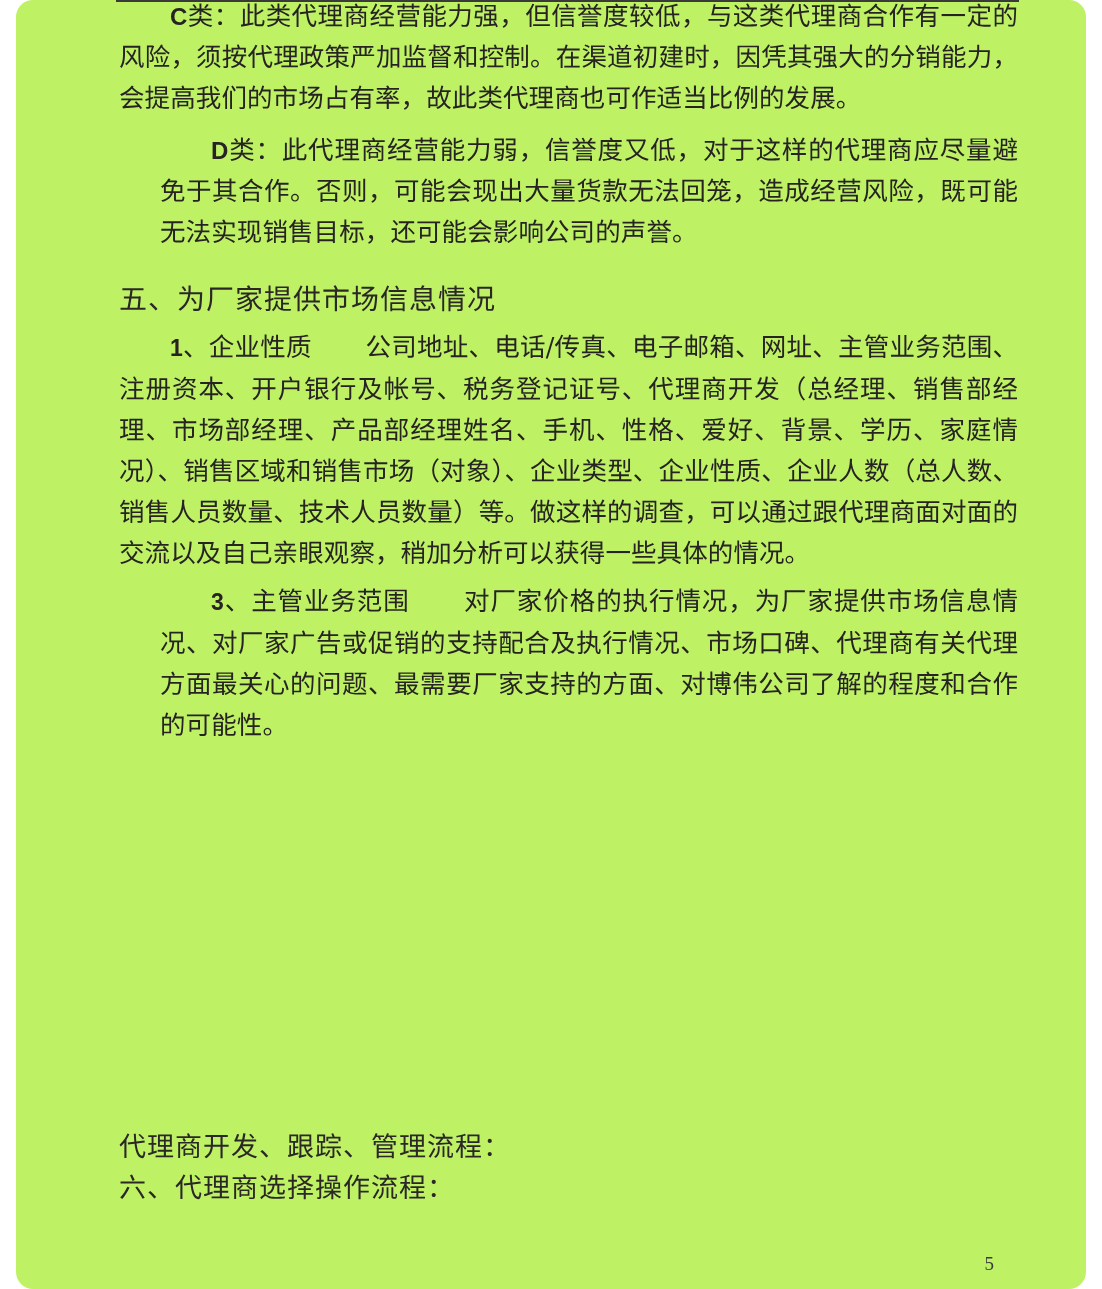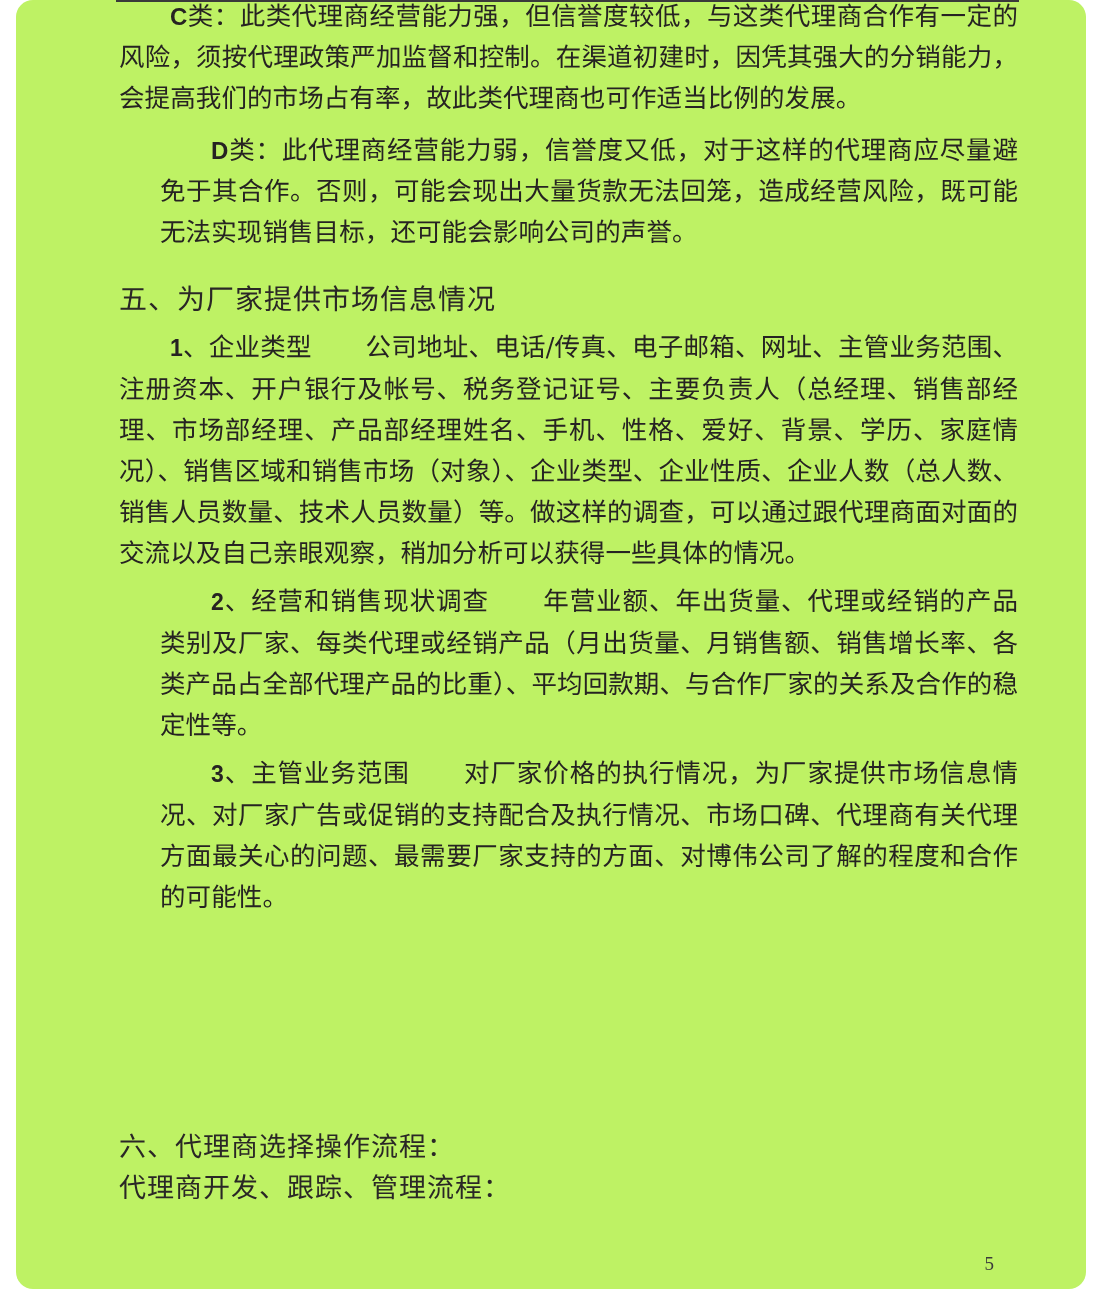--- a/index.html
+++ b/index.html
@@ -112,28 +112,27 @@
   <div class="content">
 
     <p class="para first"><span class="latin">C</span><span>类：</span><span>此类代理商经营能力强，但信誉度较低，与这类代理商合作有一定的风险，须按代理政策严加监督和控制。在渠道初建时，因凭其强大的分销能力，会提高我们的市场占有率，故此类代理商也可作适当比例的发展。</span></p>
 
     <p class="para"><span class="latin">D</span><span>类：</span><span>此代理商经营能力弱，信誉度又低，对于这样的代理商应尽量避免于其合作。否则，可能会现出大量货款无法回笼，造成经营风险，既可能无法实现销售目标，还可能会影响公司的声誉。</span></p>
 
     <div class="sec5-wrap">
       <h2 class="section-heading">五、为厂家提供市场信息情况</h2>
     </div>
 
-    <p class="para"><span class="num">1</span><span>、</span><span>企业类型</span><span class="gapwide"></span><span>公司地址、电话/传真、电子邮箱、网址、主管业务范围、注册资本、开户银行及帐号、税务登记证号、主要负责人（总经理、销售部经理、市场部经理、产品部经理姓名、手机、性格、爱好、背景、学历、家庭情况）、销售区域和销售市场（对象）、企业类型、企业性质、企业人数（总人数、销售人员数量、技术人员数量）等。做这样的调查，可以通过跟代理商面对面的交流以及自己亲眼观察，稍加分析可以获得一些具体的情况。</span></p>
+    <p class="para"><span class="num">1</span><span>、</span><span>企业性质</span><span class="gapwide"></span><span>公司地址、电话/传真、电子邮箱、网址、主管业务范围、注册资本、开户银行及帐号、税务登记证号、代理商开发（总经理、销售部经理、市场部经理、产品部经理姓名、手机、性格、爱好、背景、学历、家庭情况）、销售区域和销售市场（对象）、企业类型、企业性质、企业人数（总人数、销售人员数量、技术人员数量）等。做这样的调查，可以通过跟代理商面对面的交流以及自己亲眼观察，稍加分析可以获得一些具体的情况。</span></p>
 
-    <p class="para"><span class="num">2</span><span>、</span><span>经营和销售现状调查</span><span class="gapwide"></span><span>年营业额、年出货量、代理或经销的产品类别及厂家、每类代理或经销产品（月出货量、月销售额、销售增长率、各类产品占全部代理产品的比重）、平均回款期、与合作厂家的关系及合作的稳定性等。</span></p>
 
     <p class="para"><span class="num">3</span><span>、</span><span>主管业务范围</span><span class="gapwide"></span><span>对厂家价格的执行情况，为厂家提供市场信息情况、对厂家广告或促销的支持配合及执行情况、市场口碑、代理商有关代理方面最关心的问题、最需要厂家支持的方面、对博伟公司了解的程度和合作的可能性。</span></p>
 
   </div>
 
   <div class="flow-block">
+    <h2 class="section-heading">代理商开发、跟踪、管理流程：</h2>
     <h2 class="section-heading">六、代理商选择操作流程：</h2>
-    <h2 class="section-heading">代理商开发、跟踪、管理流程：</h2>
   </div>
 
   <div class="page-number">5</div>
 
 </div>
 
 </body></html>

